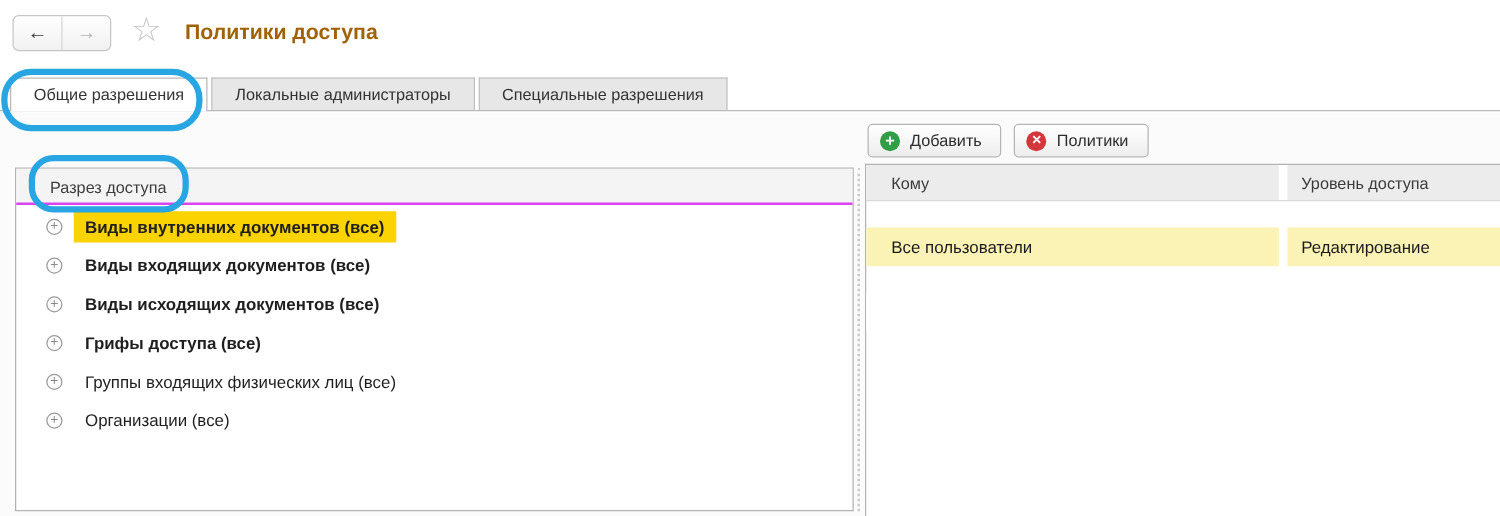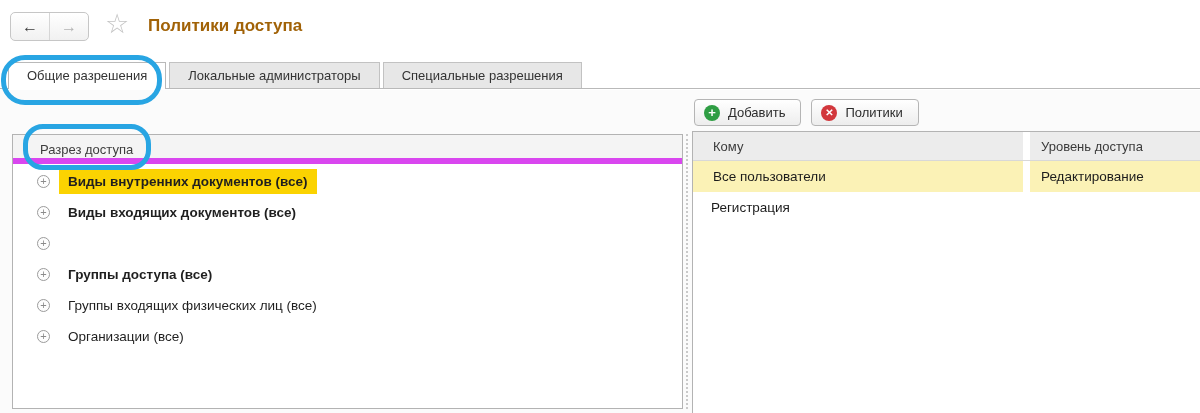--- a/index.html
+++ b/index.html
@@ -35,21 +35,21 @@
 
   
   .content-bg { position:absolute; left:0; top:90px; width:1200px; height:323px; background:#fbfbfb; }
 
   
   .left-panel {
     position:absolute; left:12px; top:134px; width:671px; height:275px;
     background:#ffffff; border:1px solid #b3b3b3;
   }
   .panel-header {
-    height:29px; line-height:29px; background:#f4f4f4; border-bottom:6px solid #d946ef;
+    height:29px; line-height:29px; background:#f4f4f4; border-bottom:2px solid #d946ef;
     padding-left:27px; font-size:13px; color:#3d3d3d;
   }
   .tree { padding-top:2px; }
   .tree-item { display:flex; align-items:center; height:31px; padding-left:24px; cursor:default; }
   .expand-icon {
     width:13px; height:13px; border:1px solid #9b9b9b; border-radius:50%;
     color:#8a8a8a; font-size:11px; line-height:11px; text-align:center; flex:none;
     background:#fdfdfd;
   }
   .tree-label { margin-left:9px; font-size:13.5px; color:#1f1f1f; padding:5px 9px; white-space:nowrap; }
@@ -78,21 +78,21 @@
   .right-panel {
     position:absolute; left:692px; top:131px; width:508px; height:326px;
     background:#ffffff; border-left:1px solid #b3b3b3; border-top:1px solid #b3b3b3;
   }
   .trow { display:flex; width:100%; background:#ffffff; }
   .trow .c1 { width:330px; padding-left:20px; }
   .trow .gap { width:7px; flex:none; }
   .trow .c2 { flex:1; padding-left:11px; }
   .thead { height:29px; border-bottom:1px solid #d8d8d8; }
   .thead .cell { background:#ececec; line-height:29px; font-size:13px; color:#3b3b3b; }
-  .tbody-row { height:31px; }
+  .tbody-row { height:31px;margin-top:21px; }
   .tbody-row .cell { line-height:31px; font-size:13.5px; color:#1c1c1c; background:#ffffff; white-space:nowrap; }
   .tbody-row.selected .cell { background:#fbf2b6; }
 
   
   .ring { position:absolute; border:5px solid #28a5e3; border-radius:24px;
     pointer-events:none; z-index:10; }
   .ring1 { left:1px; top:55px; width:161px; height:50px; }
   .ring2 { left:23px; top:124px; width:128px; height:46px; border-radius:20px; }
 </style>
 </head>
@@ -121,24 +121,25 @@
         <div class="tree-item">
           <span class="expand-icon">+</span>
           <span class="tree-label bold selected">Виды внутренних документов (все)</span>
         </div>
         <div class="tree-item">
           <span class="expand-icon">+</span>
           <span class="tree-label bold">Виды входящих документов (все)</span>
         </div>
         <div class="tree-item">
           <span class="expand-icon">+</span>
+          <span class="tree-label bold">Виды исходящих документов (все)</span>
         </div>
         <div class="tree-item">
           <span class="expand-icon">+</span>
-          <span class="tree-label bold">Группы доступа (все)</span>
+          <span class="tree-label bold">Грифы доступа (все)</span>
         </div>
         <div class="tree-item">
           <span class="expand-icon">+</span>
           <span class="tree-label">Группы входящих физических лиц (все)</span>
         </div>
         <div class="tree-item">
           <span class="expand-icon">+</span>
           <span class="tree-label">Организации (все)</span>
         </div>
       </div>
@@ -164,21 +165,20 @@
         <div class="cell c2">Уровень доступа</div>
       </div>
     <div id="tbody">
         <div class="trow tbody-row selected">
           <div class="cell c1">Все пользователи</div>
           <div class="gap"></div>
           <div class="cell c2">Редактирование</div>
         </div>
         <div class="trow tbody-row">
           <div class="gap"></div>
-          <div class="cell c2">Регистрация</div>
         </div>
       </div>
   </div>
 
   <div class="ring ring1"></div>
   <div class="ring ring2"></div>
 
 </div>
 
 </body></html>

